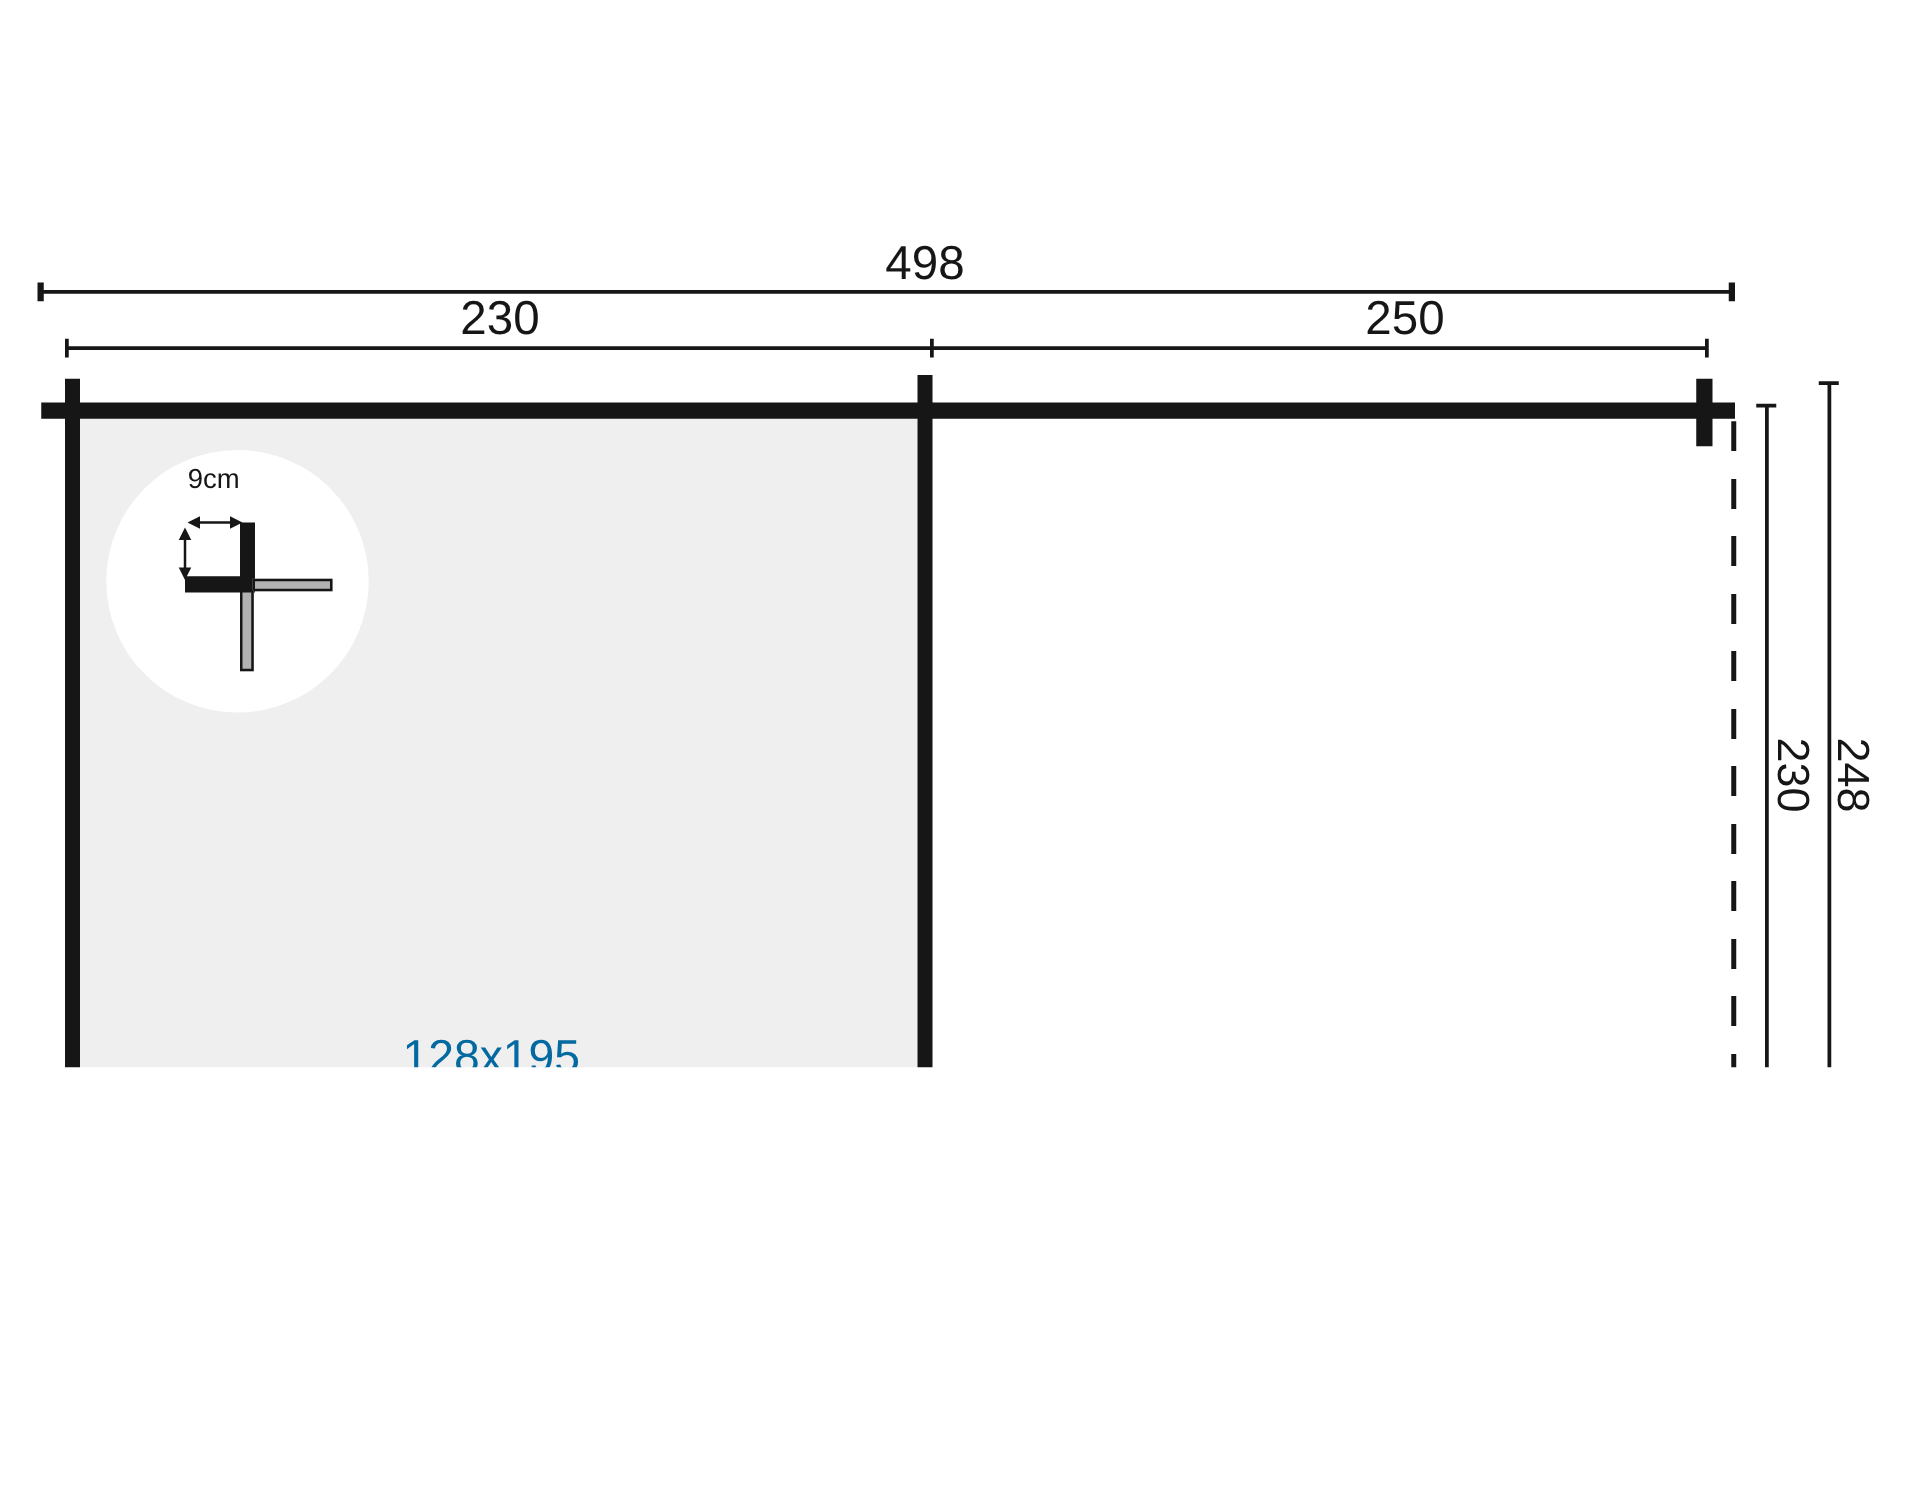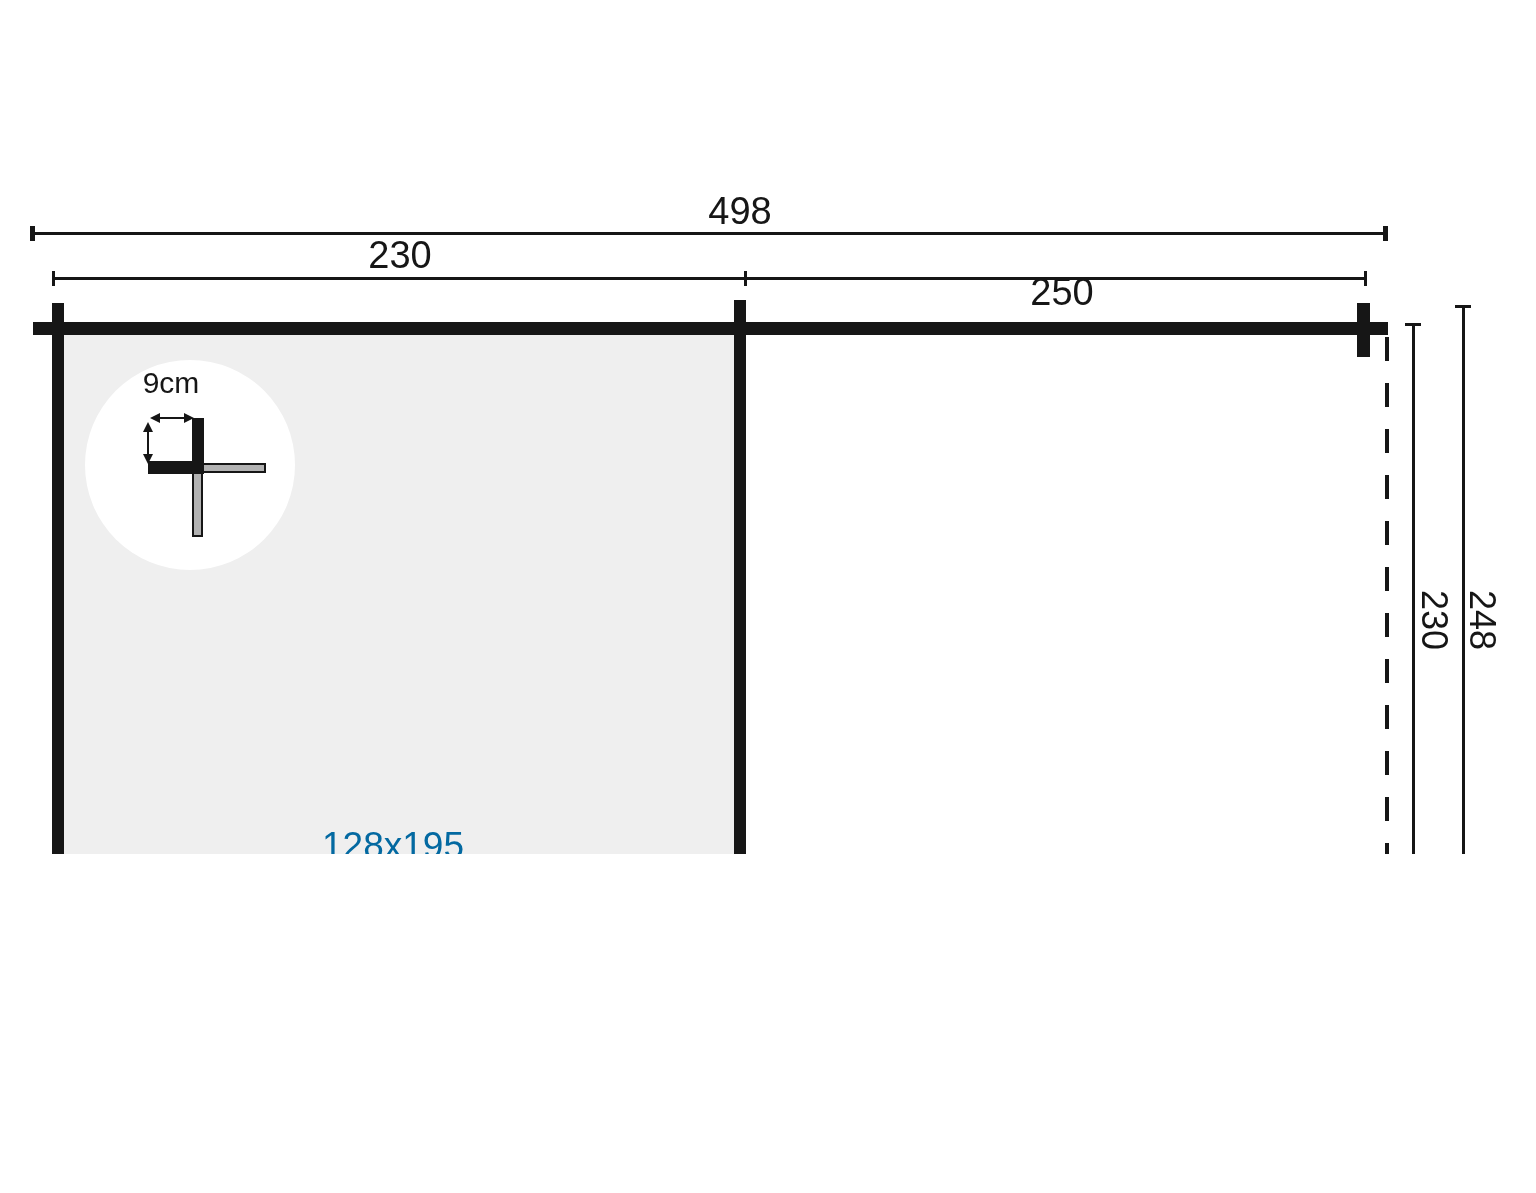--- a/index.html
+++ b/index.html
@@ -38,40 +38,40 @@
   .door-cap{width:15px;background:#161616;}
   .door-glass{width:15px;background:#a9d9f2;border:2.5px solid #161616;box-sizing:border-box;}
   .arrow-line-h{position:absolute;height:2.5px;background:#161616;top:3.5px;left:7px;right:7px;}
   .arrow-line-v{position:absolute;width:2.5px;background:#161616;left:3.5px;top:7px;bottom:7px;}
   .ah{position:absolute;width:0;height:0;}
   .ah-left{left:0;top:0;border-top:5px solid transparent;border-bottom:5px solid transparent;border-right:10px solid #161616;}
   .ah-right{right:0;top:0;border-top:5px solid transparent;border-bottom:5px solid transparent;border-left:10px solid #161616;}
   .ah-up{top:0;left:0;border-left:5px solid transparent;border-right:5px solid transparent;border-bottom:10px solid #161616;}
   .ah-down{bottom:0;left:0;border-left:5px solid transparent;border-right:5px solid transparent;border-top:10px solid #161616;}
   .detail-text{
-    position:absolute;color:#161616;font-size:30px;line-height:1;
+    position:absolute;color:#161616;font-size:22px;line-height:1;
     transform:translate(-50%,-50%);white-space:nowrap;
   }
   .doorsize-text{
     position:absolute;color:#0369a1;font-size:37px;line-height:1;
     transform:translate(-50%,-50%);white-space:nowrap;
   }
 </style>
 </head>
 <body>
 
 <div class="canvas">
 
   <div class="dimtext" style="left:740px;top:230px;">498</div>
   <div class="dimline-h" style="left:32px;top:232px;width:1356px;"></div>
   <div class="tick-v-thick" style="left:30px;top:226px;"></div>
   <div class="tick-v-thick" style="left:1383px;top:226px;"></div>
 
   <div class="dimtext" style="left:400px;top:274px;">230</div>
-  <div class="dimtext" style="left:1062px;top:274px;margin-top:37px;">250</div>
+  <div class="dimtext" style="left:1124px;top:274px;">250</div>
   <div class="dimline-h" style="left:53px;top:277px;width:692px;"></div>
   <div class="dimline-h" style="left:745px;top:277px;width:621px;"></div>
   <div class="tick-v" style="left:52px;top:271px;"></div>
   <div class="tick-v" style="left:744px;top:271px;"></div>
   <div class="tick-v" style="left:1364px;top:271px;"></div>
 
   <div class="dimline-v" style="left:1412px;top:324px;height:566px;"></div>
   <div class="tick-h" style="left:1405px;top:323px;"></div>
   <div class="tick-h" style="left:1405px;top:888px;"></div>
   <div class="dimtext-rot" style="left:1434px;top:620px;">230</div>

